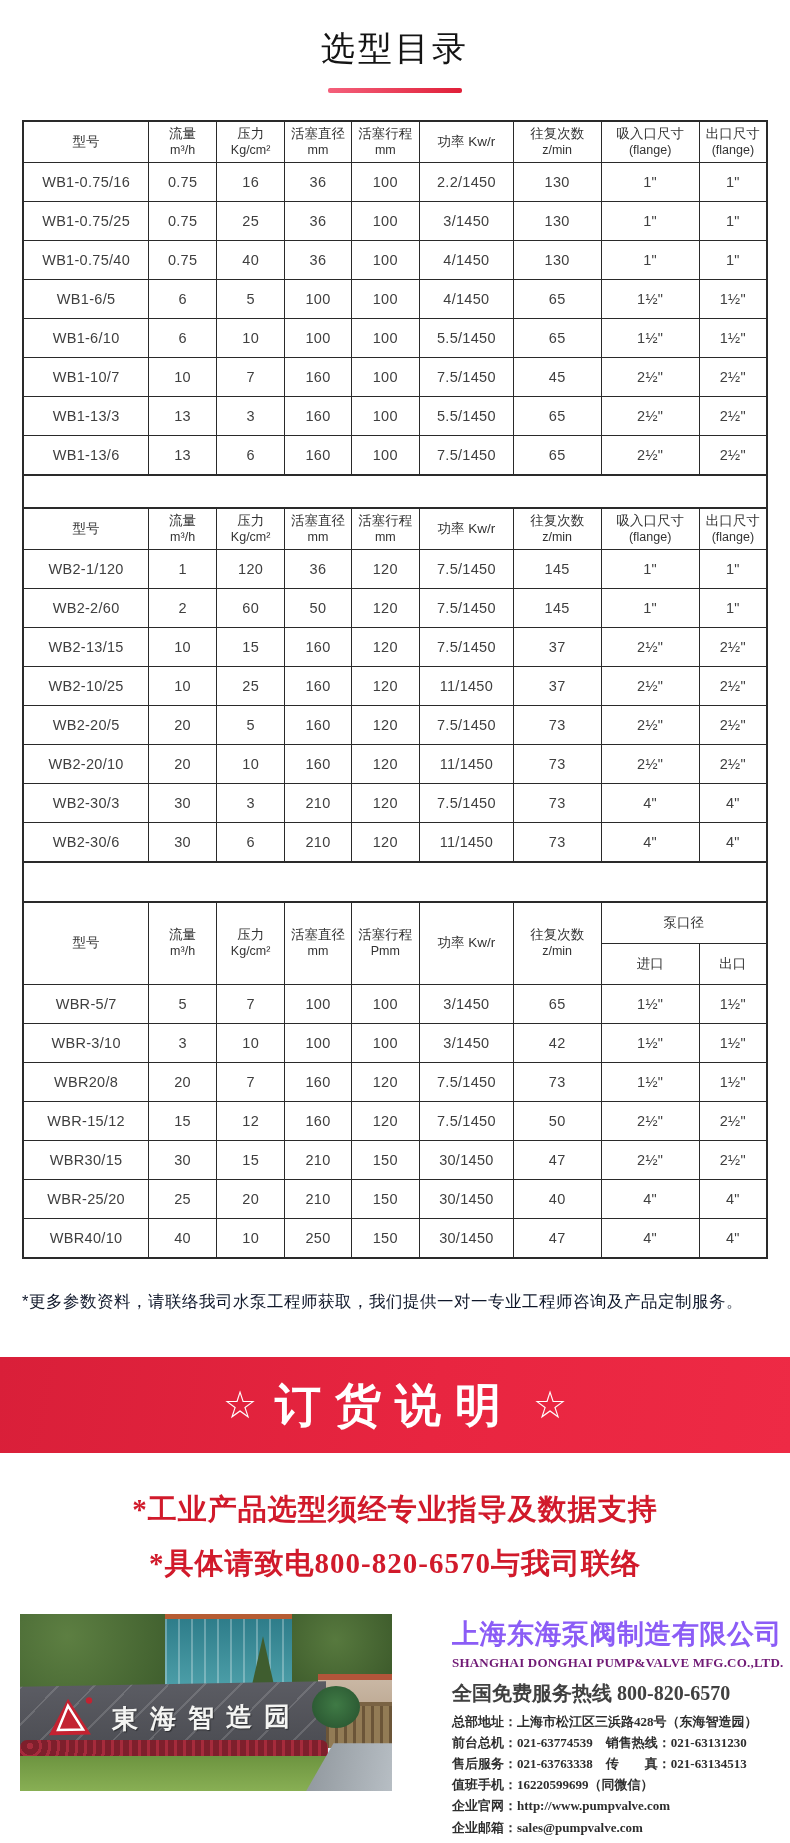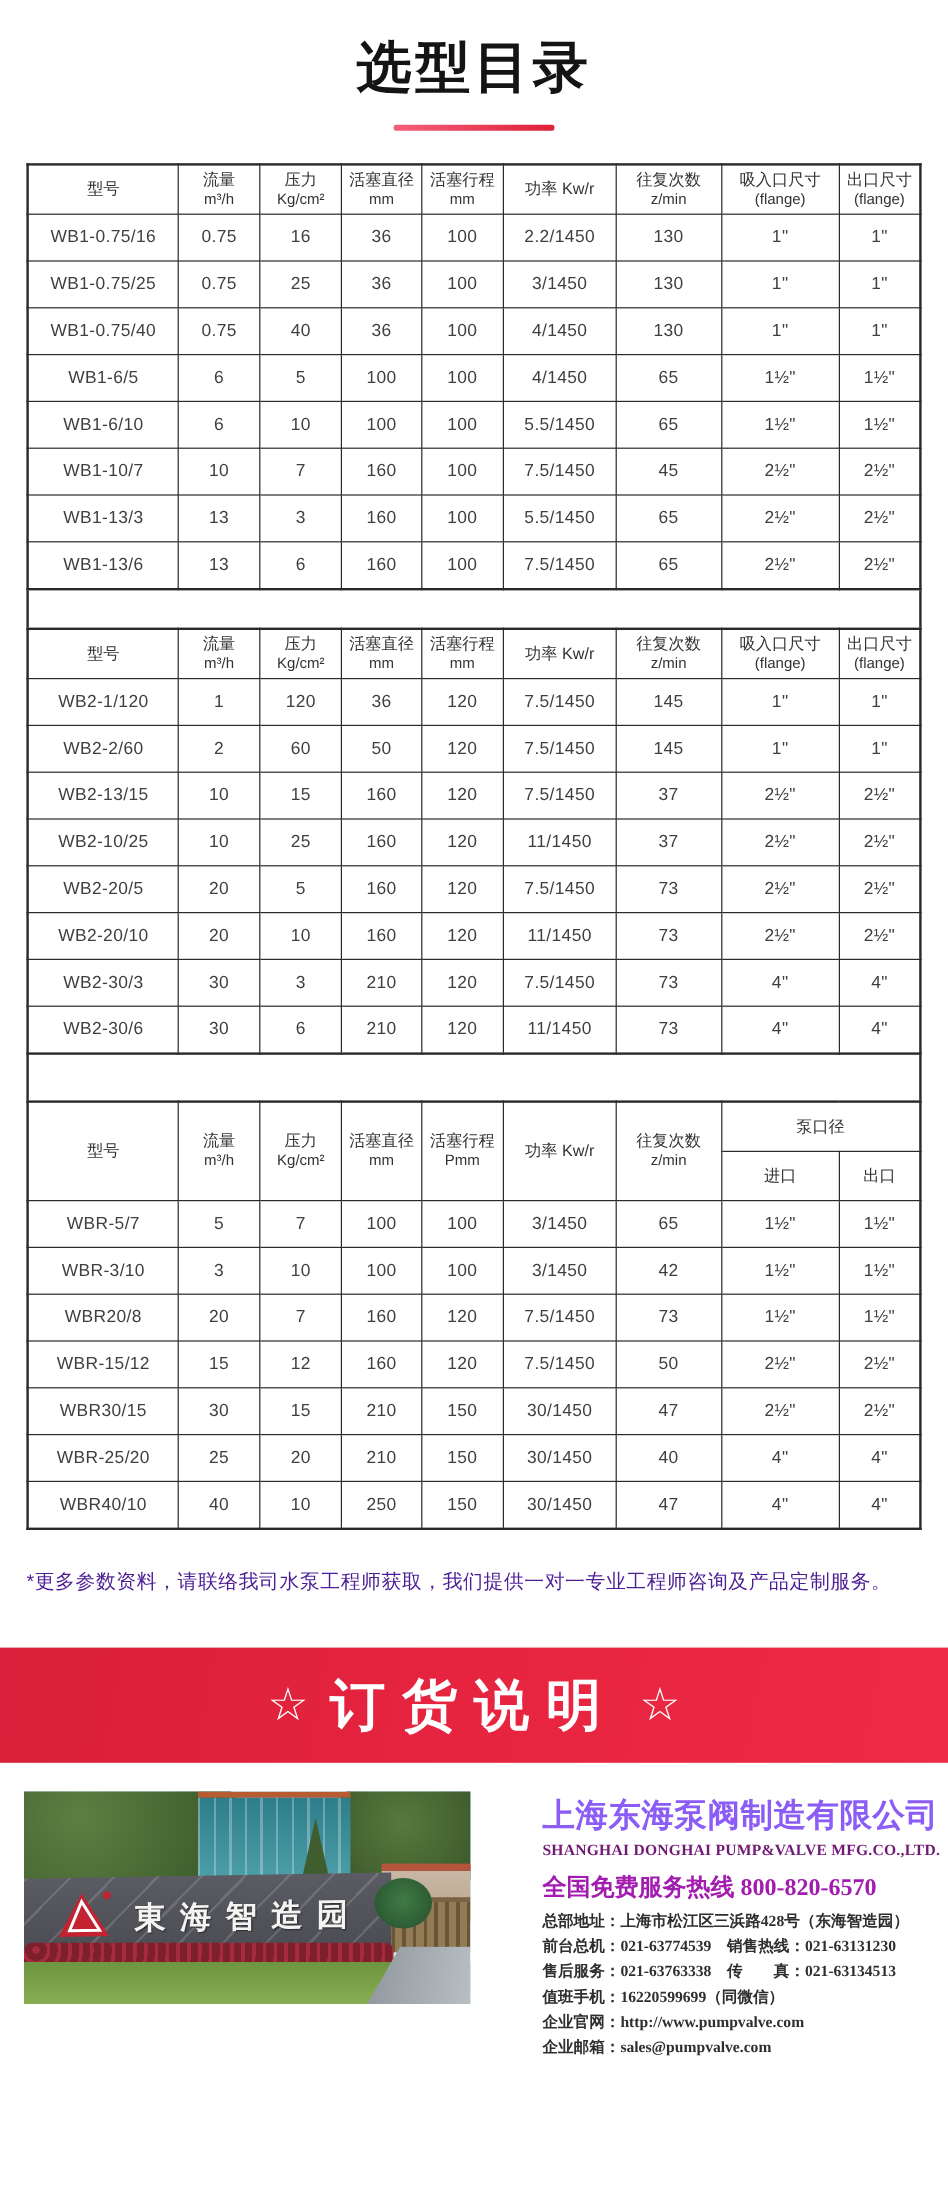--- a/index.html
+++ b/index.html
@@ -1,35 +1,35 @@
 <!DOCTYPE html>
 <html><head>
 <meta charset="utf-8">
 <style>
   html,body{margin:0;padding:0;background:#ffffff;}
   body{width:790px;min-height:1843px;font-family:"Liberation Sans","DejaVu Sans",sans-serif;color:#333;}
   .page{width:790px;overflow:hidden;}
 
   
-  .page-title{margin:26px 0 0;text-align:center;font-size:46px;font-weight:bold;color:#141414;letter-spacing:3px;}
+  .page-title{margin:26px 0 0;text-align:center;font-size:34px;font-weight:normal;color:#141414;letter-spacing:3px;}
   .title-underline{width:134px;height:5px;margin:16px auto 0;border-radius:2px;
     background:linear-gradient(90deg,#f4607b,#e01f38);}
 
   
   .tables-wrap{margin:27px 22px 0;}
   table.data-table{width:100%;border-collapse:collapse;table-layout:fixed;border:2px solid #2a2a2a;}
   table.data-table th,table.data-table td{border:1px solid #2a2a2a;text-align:center;vertical-align:middle;padding:0;}
   table.data-table th{font-weight:normal;font-size:13.5px;color:#333;height:36px;line-height:1.25;padding:2px 0;}
   table.data-table th .sub{font-size:12.5px;}
   table.data-table td{font-size:14.5px;color:#3f3f3f;height:38px;letter-spacing:0.3px;}
   .table-spacer{border-left:2px solid #2a2a2a;border-right:2px solid #2a2a2a;height:31px;}
   .table-spacer.tall{height:38px;}
 
   
-  .footnote{margin:32px 22px 0;font-size:16.5px;color:#4c1d95;letter-spacing:0.5px;}
+  .footnote{margin:32px 22px 0;font-size:16.5px;color:#0f172a;letter-spacing:0.5px;}
 
   
   .order-banner{margin-top:44px;height:96px;display:flex;align-items:center;justify-content:center;
     background:linear-gradient(100deg,#d91f39 0%,#e82540 55%,#ee2a45 100%);color:#fff;}
   .order-banner .star{font-size:38px;margin:0 18px;line-height:1;}
   .order-banner .banner-title{font-size:46px;font-weight:bold;letter-spacing:14px;line-height:1;}
 
   
   .order-notice{margin-top:30px;text-align:center;font-family:"Liberation Serif","DejaVu Serif",serif;}
   .order-notice div{font-size:29px;font-weight:bold;color:#d11a2b;line-height:1.85;letter-spacing:1px;}
@@ -65,21 +65,21 @@
     background:repeating-radial-gradient(circle at 10px 6px,#a62b3c 0 3px,#7e1f2c 3px 9px);}
   .photo .lawn{position:absolute;left:0;bottom:0;width:100%;height:35px;
     background:linear-gradient(#6d9440,#88af54);}
   .photo .driveway{position:absolute;right:0;bottom:0;width:86px;height:48px;
     clip-path:polygon(32% 0,100% 0,100% 100%,0 100%);background:linear-gradient(100deg,#8f969c,#b7bec4);}
 
   .info{margin-left:60px;padding-top:2px;}
   .company-name{font-size:27px;font-weight:bold;color:#8b5cf6;white-space:nowrap;letter-spacing:0.5px;}
   .company-en{margin-top:3px;font-size:13px;font-weight:bold;color:#701a75;white-space:nowrap;
     font-family:"Liberation Serif","DejaVu Serif",serif;letter-spacing:0.2px;}
-  .hotline{margin-top:9px;font-size:20px;font-weight:bold;color:#a21caf;white-space:nowrap;
+  .hotline{margin-top:9px;font-size:20px;font-weight:bold;color:#404040;white-space:nowrap;
     font-family:"Liberation Serif","DejaVu Serif",serif;}
   .details{margin-top:4px;}
   .details div{font-size:13px;font-weight:bold;color:#2e2e2e;line-height:1.62;white-space:nowrap;
     font-family:"Liberation Serif","DejaVu Serif",serif;}
 </style>
 </head>
 <body>
 
 <div class="page">
 
@@ -501,20 +501,24 @@
   </div>
 
   <div class="footnote">*更多参数资料，请联络我司水泵工程师获取，我们提供一对一专业工程师咨询及产品定制服务。</div>
 
   <div class="order-banner">
     <span class="star">☆</span>
     <span class="banner-title">订货说明</span>
     <span class="star">☆</span>
   </div>
 
+  <div class="order-notice">
+    <div>*工业产品选型须经专业指导及数据支持</div>
+    <div>*具体请致电800-820-6570与我司联络</div>
+  </div>
 
   <div class="bottom">
     <div class="photo">
       <div class="sky"></div>
       <div class="cloud"></div>
       <div class="tree-left"></div>
       <div class="tree-right"></div>
       <div class="glass-building"></div>
       <div class="building-right"></div>
       <div class="pine"></div>

